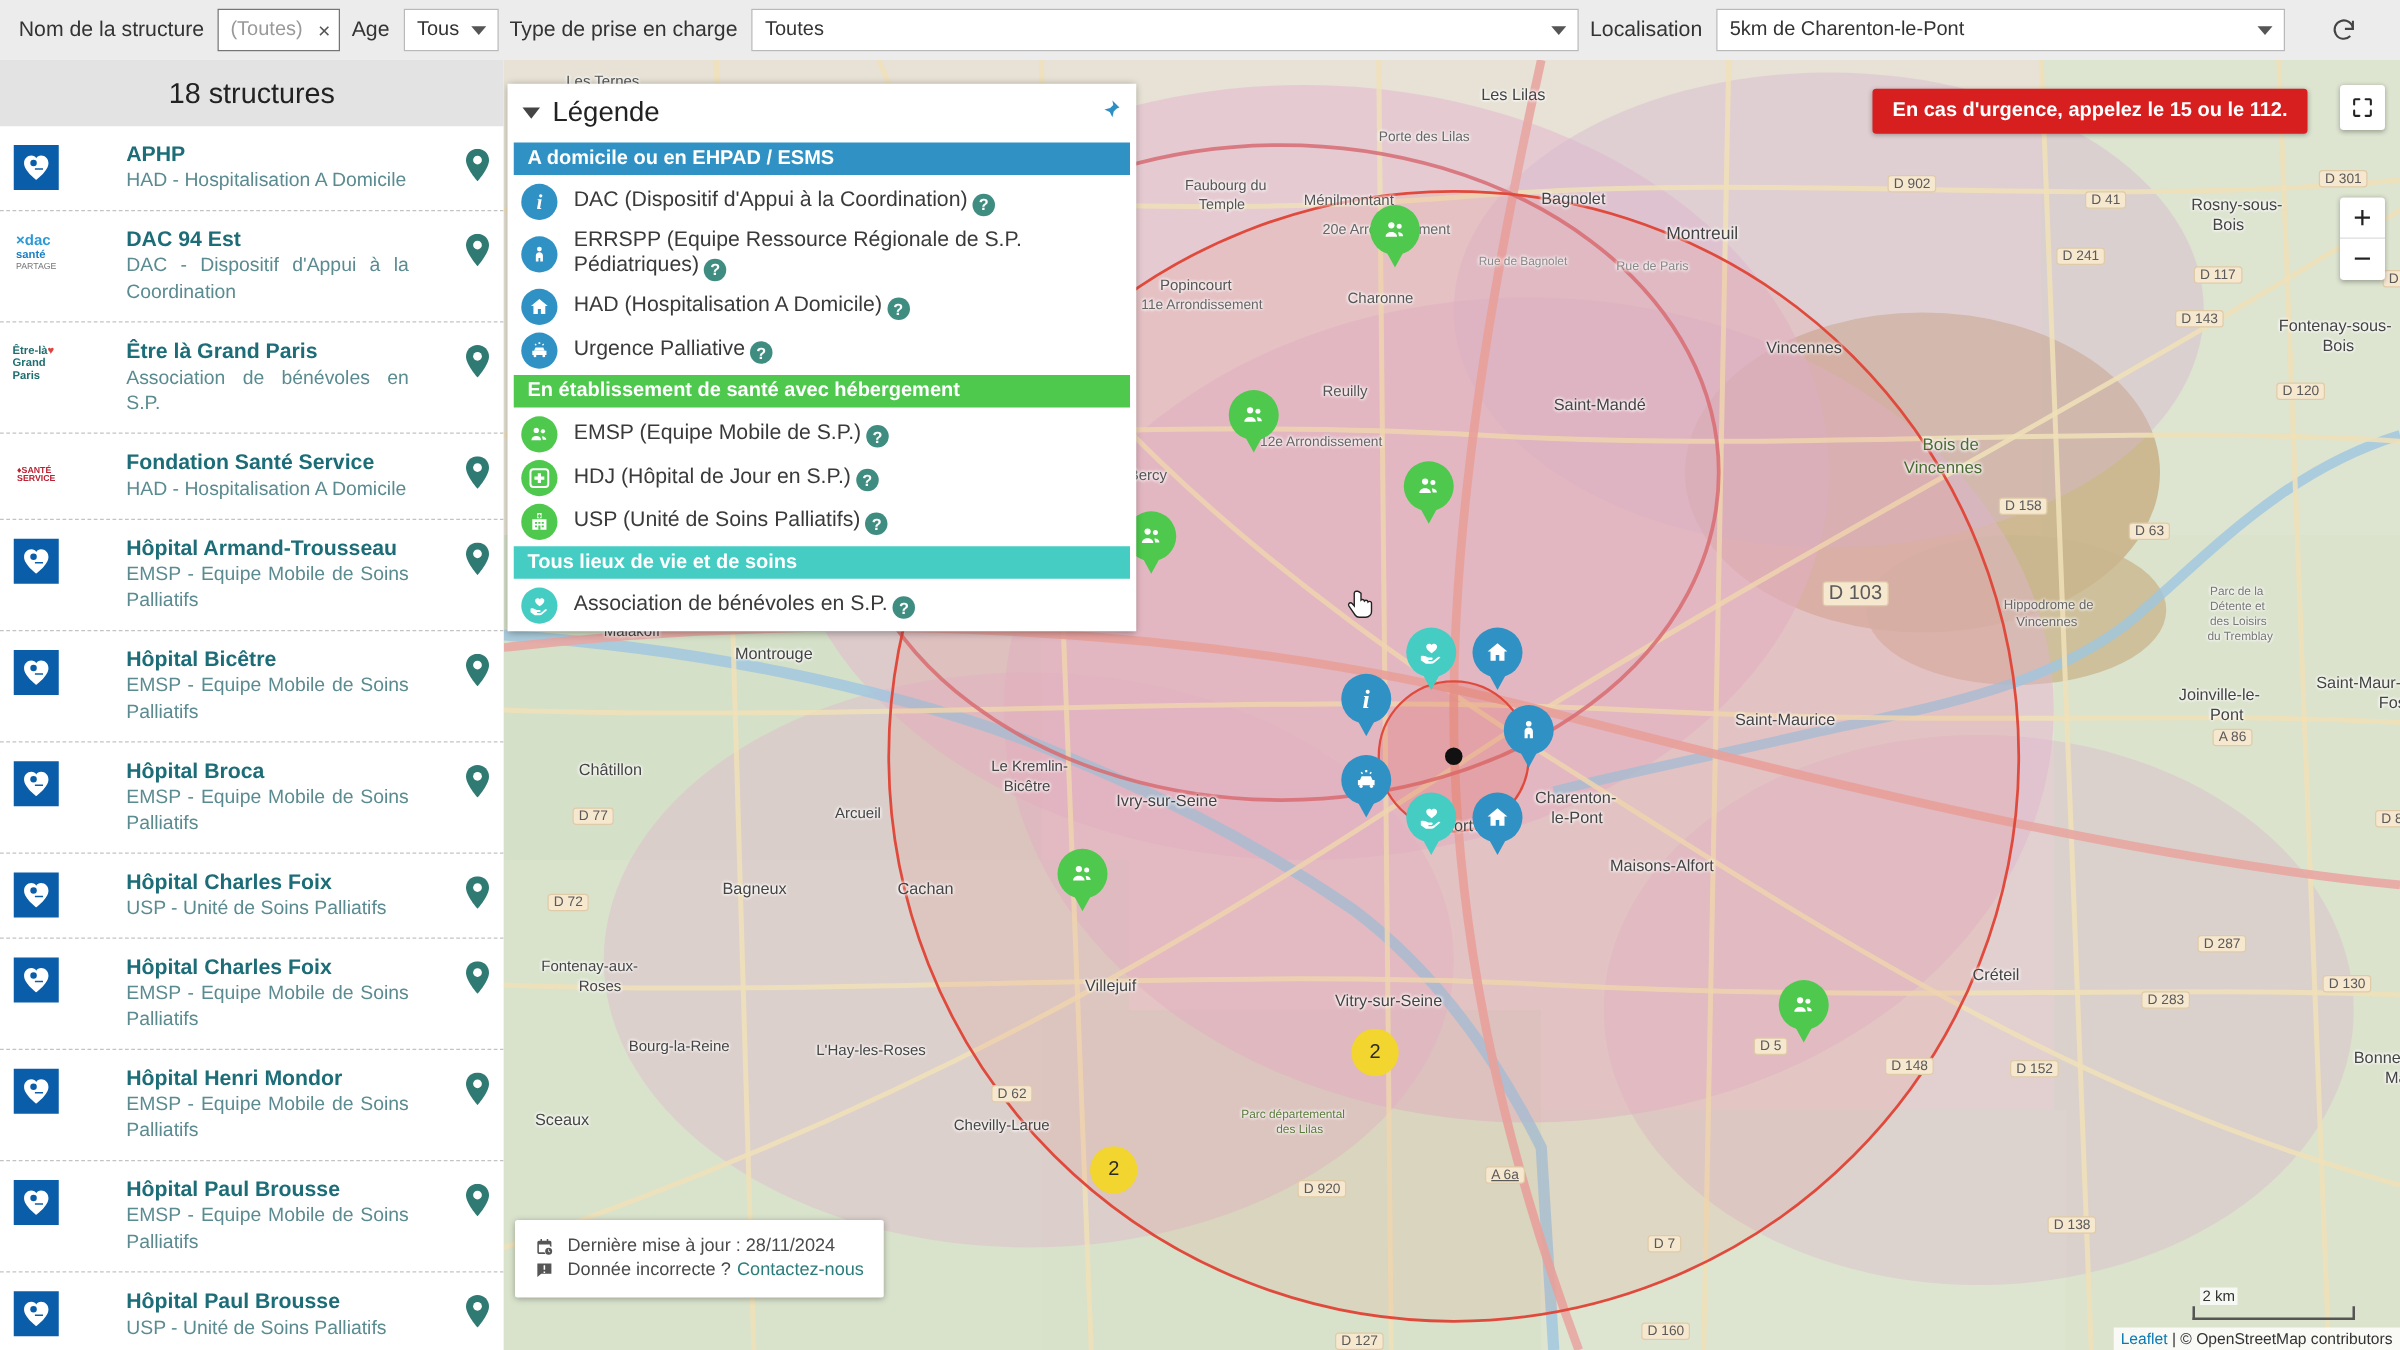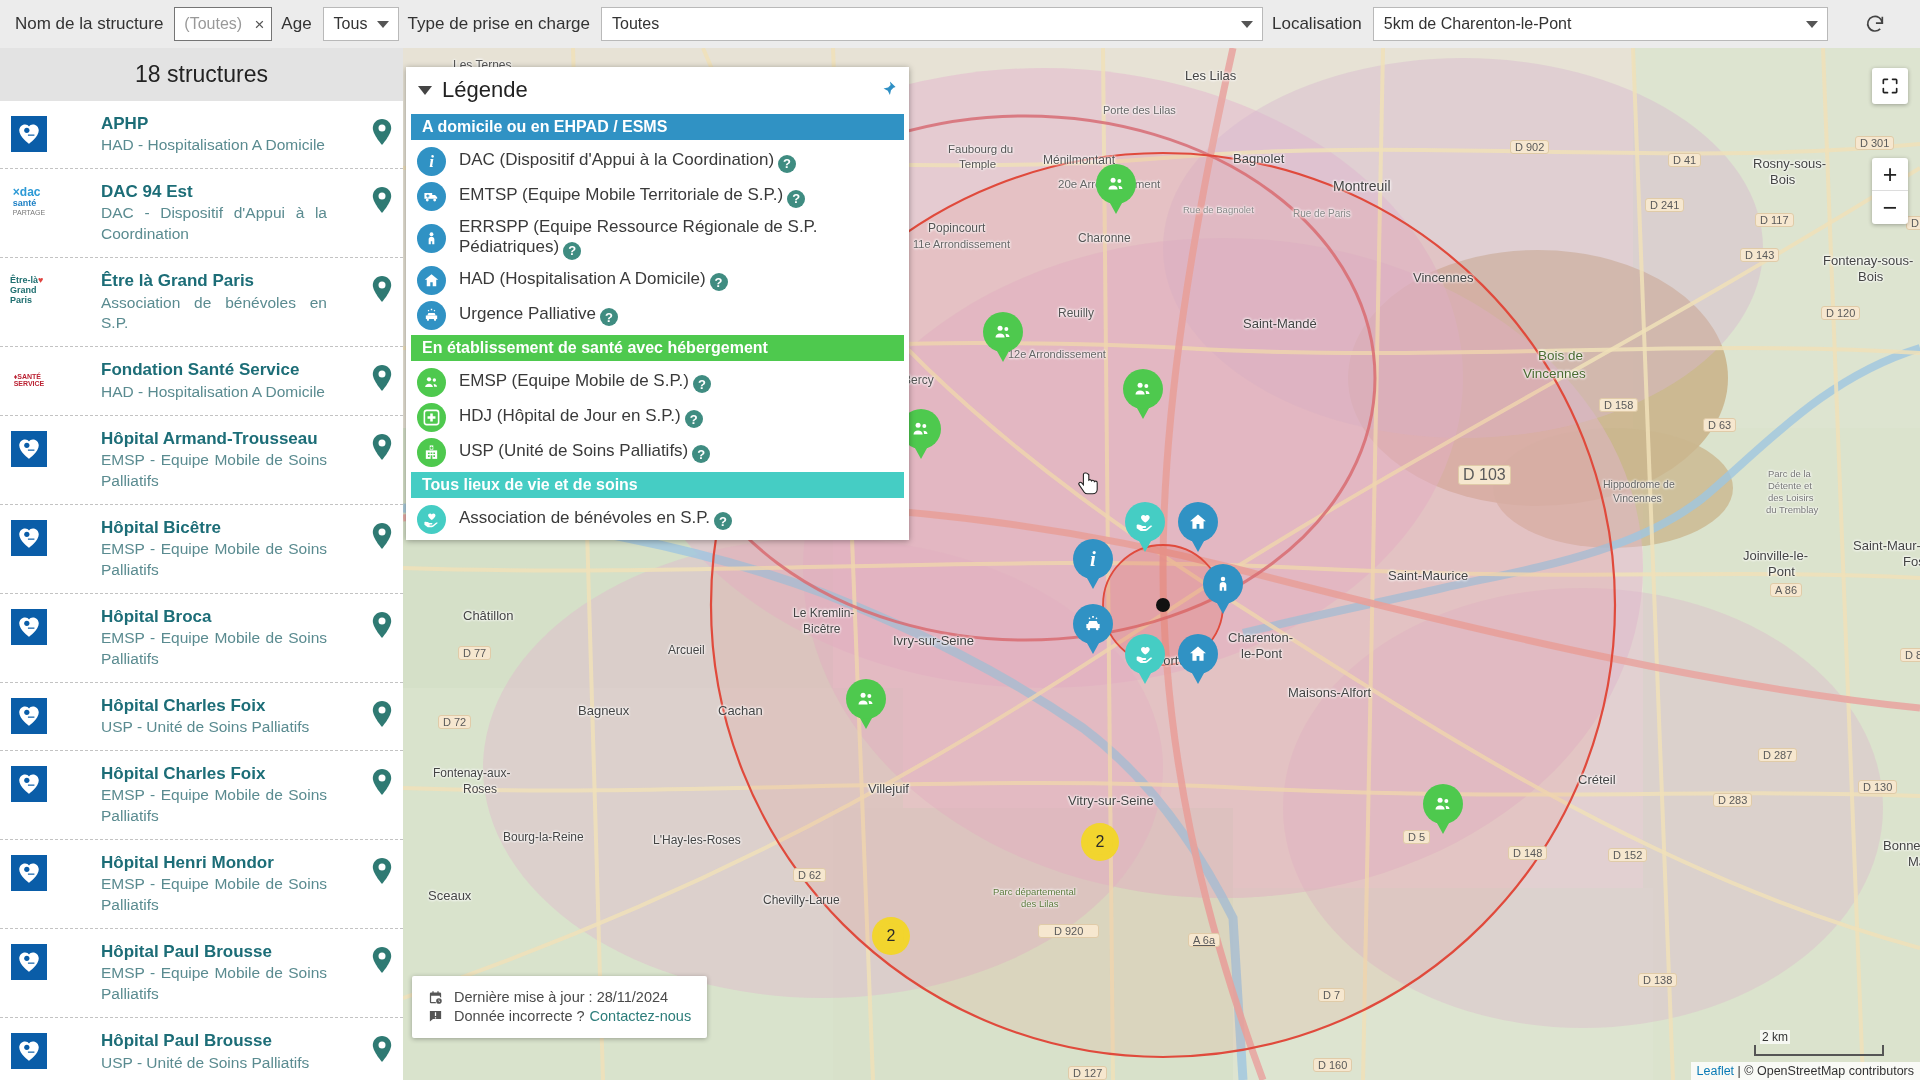--- a/index.html
+++ b/index.html
@@ -611,21 +611,21 @@
       <div style="position: absolute; left: 1455px; top: 732px; font-size: 11px; color: rgb(90, 90, 90); background: rgb(246, 231, 207); border: 1px solid rgb(224, 203, 168); border-radius: 3px; padding: 0px 4px; white-space: nowrap;">D 130</div>
       <div style="position: absolute; left: 1310px; top: 745px; font-size: 11px; color: rgb(90, 90, 90); background: rgb(246, 231, 207); border: 1px solid rgb(224, 203, 168); border-radius: 3px; padding: 0px 4px; white-space: nowrap;">D 283</div>
       <div style="position: absolute; left: 1105px; top: 798px; font-size: 11px; color: rgb(90, 90, 90); background: rgb(246, 231, 207); border: 1px solid rgb(224, 203, 168); border-radius: 3px; padding: 0px 4px; white-space: nowrap;">D 148</div>
       <div style="position: absolute; left: 1000px; top: 782px; font-size: 11px; color: rgb(90, 90, 90); background: rgb(246, 231, 207); border: 1px solid rgb(224, 203, 168); border-radius: 3px; padding: 0px 4px; white-space: nowrap;">D 5</div>
       <div style="position: absolute; left: 1205px; top: 800px; font-size: 11px; color: rgb(90, 90, 90); background: rgb(246, 231, 207); border: 1px solid rgb(224, 203, 168); border-radius: 3px; padding: 0px 4px; white-space: nowrap;">D 152</div>
       <div style="position: absolute; left: 1235px; top: 925px; font-size: 11px; color: rgb(90, 90, 90); background: rgb(246, 231, 207); border: 1px solid rgb(224, 203, 168); border-radius: 3px; padding: 0px 4px; white-space: nowrap;">D 138</div>
       <div style="position: absolute; left: 910px; top: 1010px; font-size: 11px; color: rgb(90, 90, 90); background: rgb(246, 231, 207); border: 1px solid rgb(224, 203, 168); border-radius: 3px; padding: 0px 4px; white-space: nowrap;">D 160</div>
       <div style="position: absolute; left: 665px; top: 1018px; font-size: 11px; color: rgb(90, 90, 90); background: rgb(246, 231, 207); border: 1px solid rgb(224, 203, 168); border-radius: 3px; padding: 0px 4px; white-space: nowrap;">D 127</div>
       <div style="position: absolute; left: 915px; top: 940px; font-size: 11px; color: rgb(90, 90, 90); background: rgb(246, 231, 207); border: 1px solid rgb(224, 203, 168); border-radius: 3px; padding: 0px 4px; white-space: nowrap;">D 7</div>
       <div style="position: absolute; left: 785px; top: 885px; font-size: 11px; color: rgb(90, 90, 90); background: rgb(246, 231, 207); border: 1px solid rgb(224, 203, 168); border-radius: 3px; padding: 0px 4px; white-space: nowrap; text-decoration: underline;">A 6a</div>
-      <div style="position: absolute; left: 635px; top: 876px; font-size: 11px; color: rgb(90, 90, 90); background: rgb(246, 231, 207); border: 1px solid rgb(224, 203, 168); border-radius: 3px; padding: 0px 15px; white-space: nowrap;">D 920</div>
+      <div style="position: absolute; left: 635px; top: 896px; font-size: 11px; color: rgb(90, 90, 90); background: rgb(246, 231, 207); border: 1px solid rgb(224, 203, 168); border-radius: 3px; padding: 0px 4px; white-space: nowrap;">D 920</div>
       <div style="position: absolute; left: 390px; top: 820px; font-size: 11px; color: rgb(90, 90, 90); background: rgb(246, 231, 207); border: 1px solid rgb(224, 203, 168); border-radius: 3px; padding: 0px 4px; white-space: nowrap;">D 62</div>
       <div style="position: absolute; left: 35px; top: 667px; font-size: 11px; color: rgb(90, 90, 90); background: rgb(246, 231, 207); border: 1px solid rgb(224, 203, 168); border-radius: 3px; padding: 0px 4px; white-space: nowrap;">D 72</div>
       <div style="position: absolute; left: 55px; top: 598px; font-size: 11px; color: rgb(90, 90, 90); background: rgb(246, 231, 207); border: 1px solid rgb(224, 203, 168); border-radius: 3px; padding: 0px 4px; white-space: nowrap;">D 77</div>
       <div style="position: absolute; left: 1300px; top: 370px; font-size: 11px; color: rgb(90, 90, 90); background: rgb(246, 231, 207); border: 1px solid rgb(224, 203, 168); border-radius: 3px; padding: 0px 4px; white-space: nowrap;">D 63</div>
     </div>
   <div id="map-markers">
       <div class="mk" style="left: 713px; top: 170px; color: rgb(78, 201, 78);">
         <div class="pin-tail"></div>
         <div class="pin-body" style="background:#4ec94e">
           <svg width="20" height="20" viewBox="0 0 24 24" fill="#fff">
@@ -743,20 +743,21 @@
             <circle cx="8.5" cy="7.5" r="3"></circle>
             <circle cx="16" cy="8.5" r="2.4"></circle>
             <path d="M3 18.5c0-2.8 2.5-4.6 5.5-4.6s5.5 1.8 5.5 4.6zM15 14.2c2.5 0 4.8 1.4 4.8 3.8h-4z"></path>
           </svg>
         </div>
       </div>
       <div class="cluster" style="left: 697px; top: 794px;">2</div>
       <div class="cluster" style="left: 488px; top: 888px;">2</div>
     </div>
 
+  <div class="emerg">En cas d'urgence, appelez le 15 ou le 112.</div>
 
   <div class="fullscreen-btn">
     <svg width="20" height="20" viewBox="0 0 24 24" fill="none" stroke="#222" stroke-width="2" stroke-linecap="round">
       <path d="M4 9V5a1 1 0 0 1 1-1h4M15 4h4a1 1 0 0 1 1 1v4M20 15v4a1 1 0 0 1-1 1h-4M9 20H5a1 1 0 0 1-1-1v-4"></path>
     </svg>
   </div>
 
   <div class="zoom-ctl">
     <div>+</div>
     <div>−</div>
@@ -804,31 +805,20 @@
         <div class="lg-sec" style="background: rgb(48, 146, 196);">A domicile ou en EHPAD / ESMS</div>
         <div class="lg-row">
           <span class="lg-ico" style="background:#3092c4">
             <span style="color:#fff;font-size:17px;font-weight:bold;font-style:italic;font-family:'Liberation Serif',serif">i</span>
           </span>
           <span class="lg-lbl"><span>DAC (Dispositif d'Appui à la Coordination)</span><span class="lg-help">?</span></span>
         </div>
         <div class="lg-row">
           <span class="lg-ico" style="background:#3092c4">
             <svg width="17" height="17" viewBox="0 0 24 24" fill="#fff">
-              <path d="M2 7h11v8H2zM13 10h4l3 3v2h-7z"></path>
-              <circle cx="6" cy="17" r="2"></circle>
-              <circle cx="16.5" cy="17" r="2"></circle>
-              <path d="M6 9h1.6v1.4H9V12H7.6v1.4H6V12H4.6v-1.6H6z" fill="#3092c4"></path>
-            </svg>
-          </span>
-          <span class="lg-lbl"><span>EMTSP (Equipe Mobile Territoriale de S.P.)</span><span class="lg-help">?</span></span>
-        </div>
-        <div class="lg-row">
-          <span class="lg-ico" style="background:#3092c4">
-            <svg width="17" height="17" viewBox="0 0 24 24" fill="#fff">
               <circle cx="12" cy="6" r="2.7"></circle>
               <path d="M12 9.6c-2.3 0-4 1.5-4 3.6V20h3v-4h2v4h3v-6.8c0-2.1-1.7-3.6-4-3.6z"></path>
             </svg>
           </span>
           <span class="lg-lbl"><span>ERRSPP (Equipe Ressource Régionale de S.P. Pédiatriques)</span><span class="lg-help">?</span></span>
         </div>
         <div class="lg-row">
           <span class="lg-ico" style="background:#3092c4">
             <svg width="17" height="17" viewBox="0 0 24 24" fill="#fff">
               <path d="M12 3L2.5 11h2.8v9h5v-5.6h3.4V20h5v-9h2.8z"></path>

